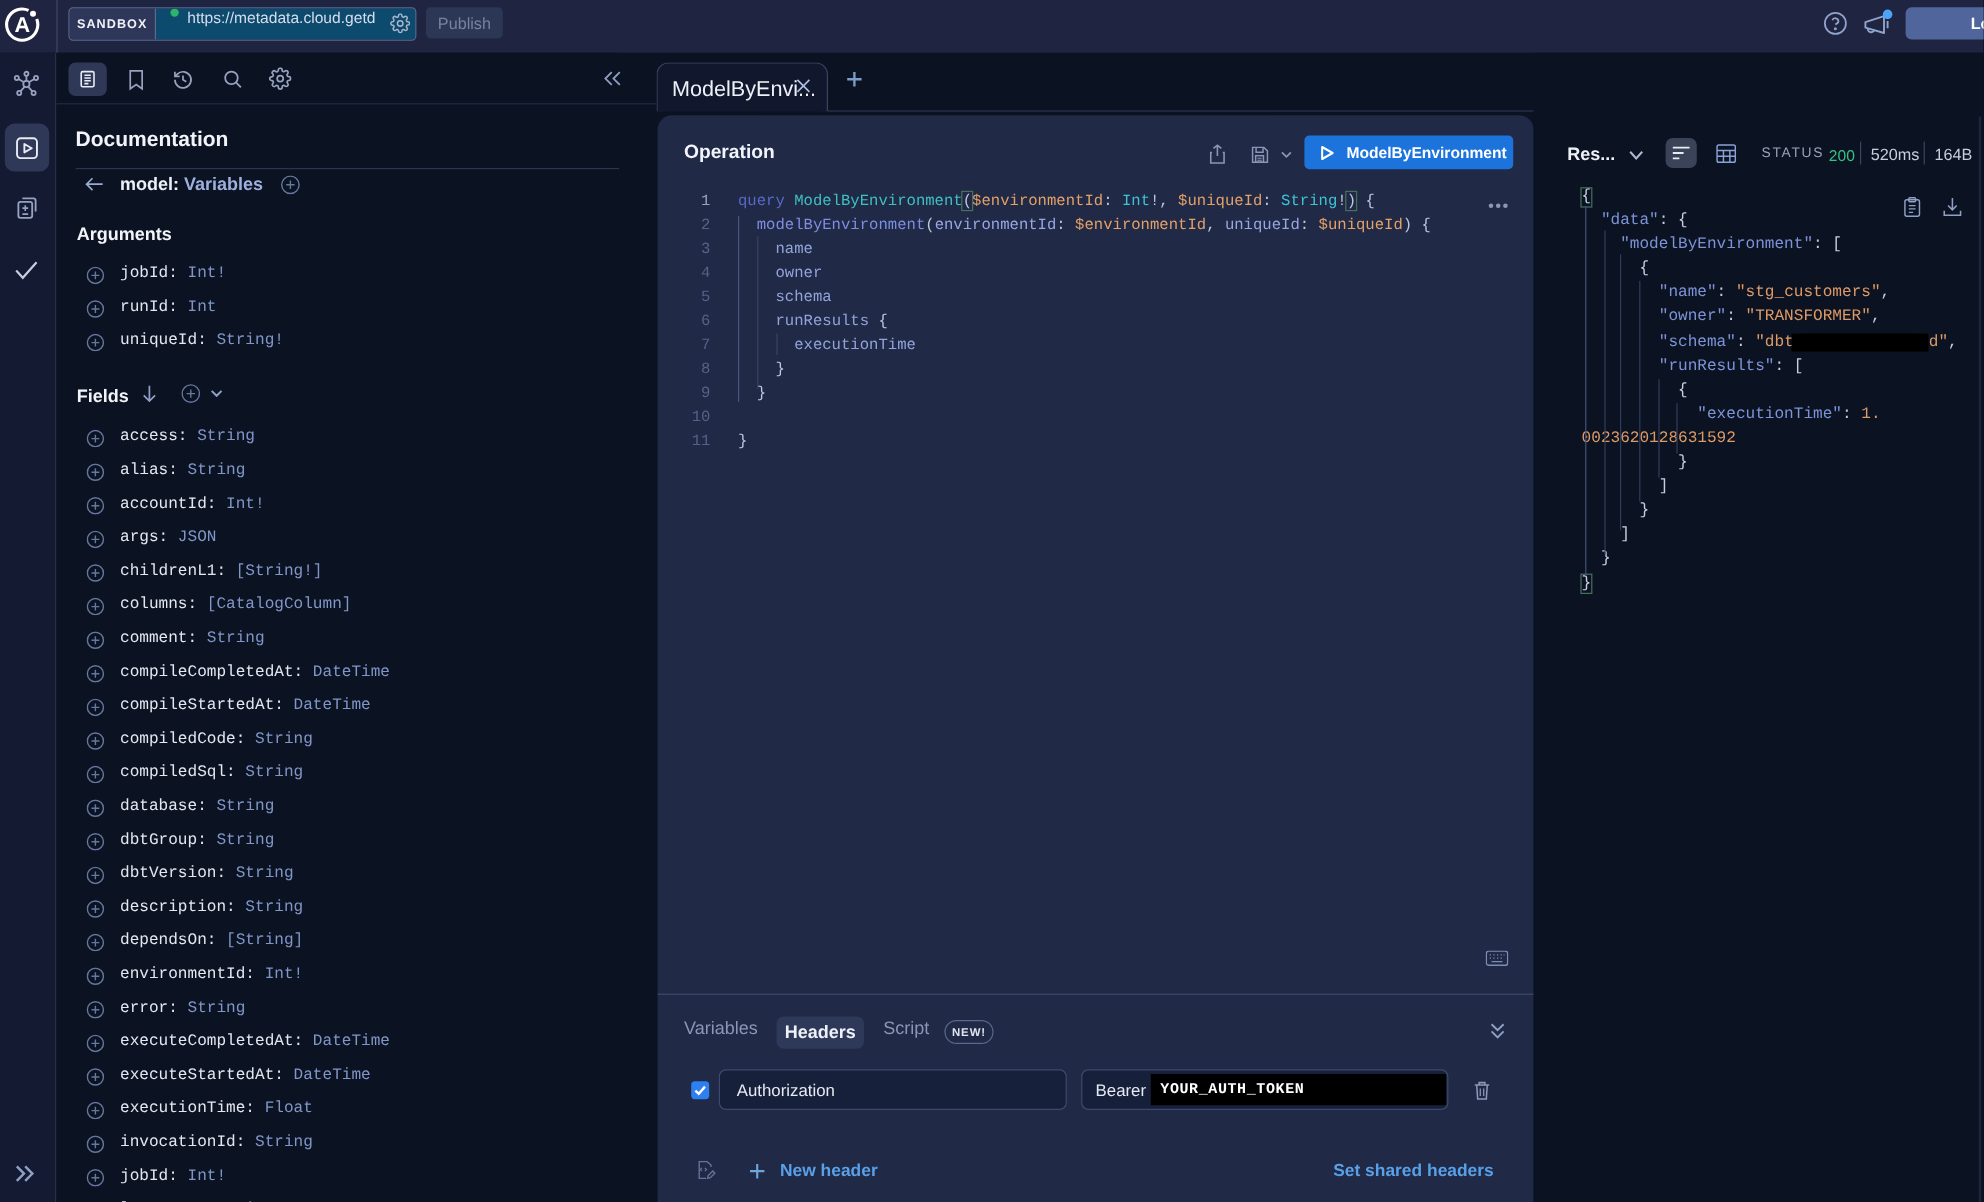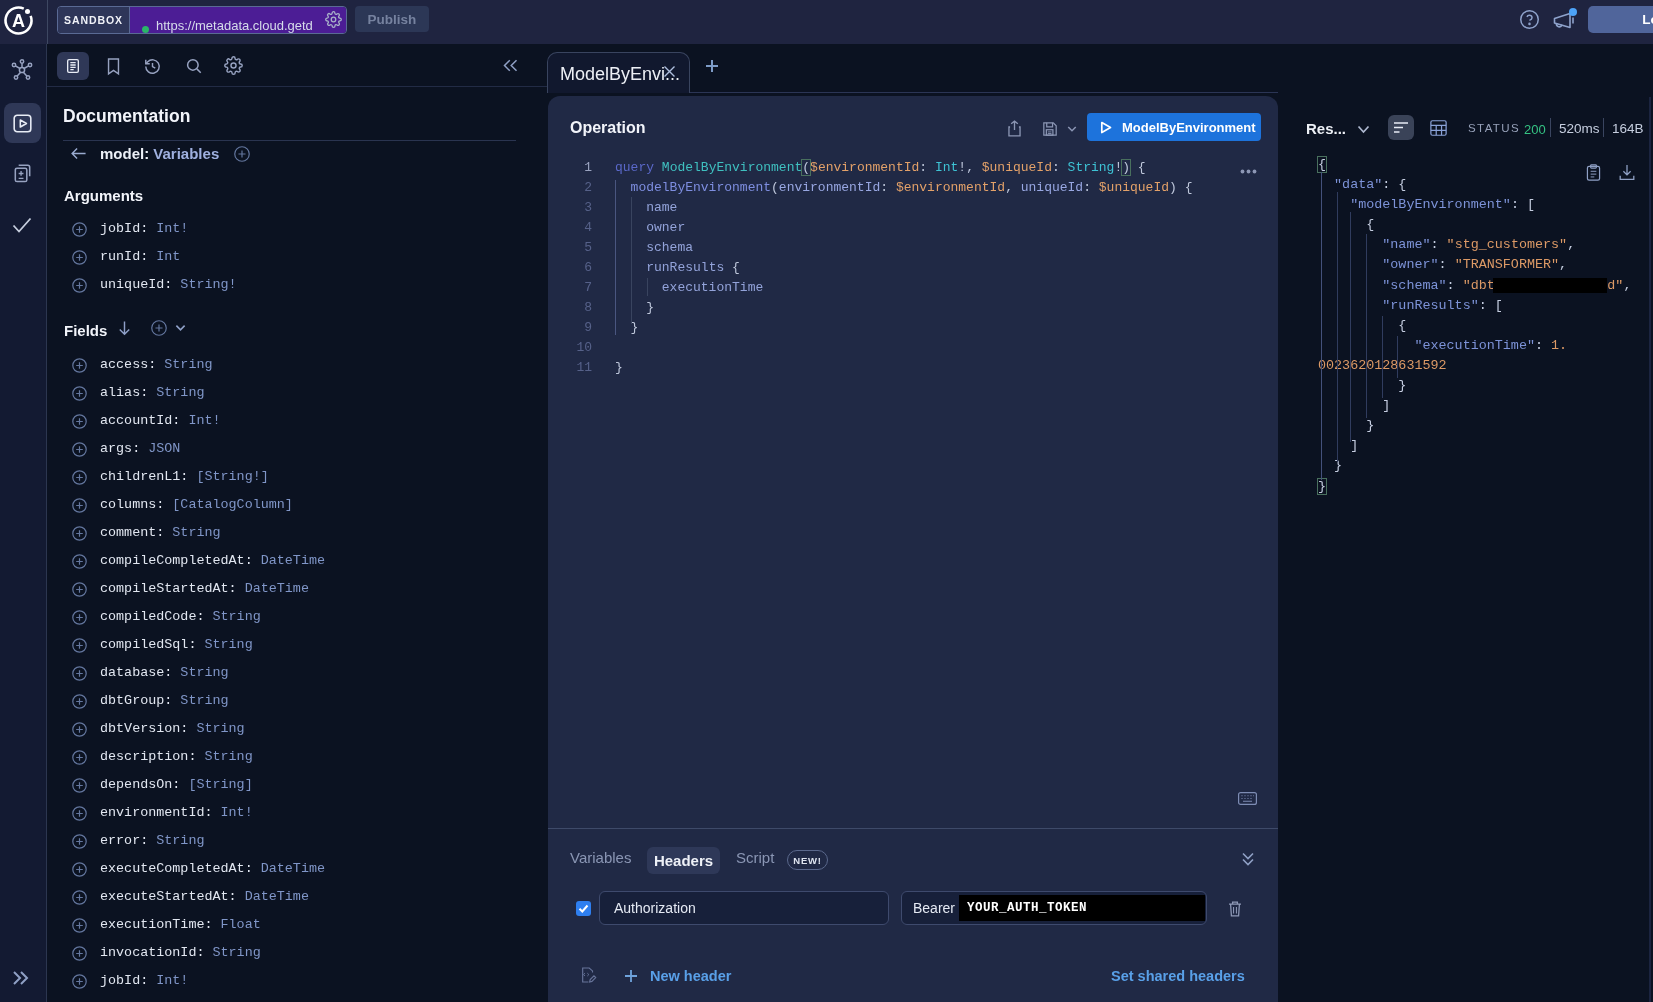--- a/index.html
+++ b/index.html
@@ -4,23 +4,23 @@
   html,body{margin:0;padding:0;}
   body{width:1653px;height:1002px;background:#0B1221;font-family:"Liberation Sans",sans-serif;overflow:hidden;position:relative;}
   .abs{position:absolute;}
   .mono{font-family:"Liberation Mono",monospace;}
   svg{display:block;}
   
   #topbar{left:0;top:0;width:1653px;height:44px;background:#1F2440;}
   #tbdiv{left:47px;top:0;width:1px;height:44px;background:#3E4862;}
   #urlbox{left:57px;top:6px;width:288px;height:26px;border:1px solid #5A6A94;border-radius:4px;display:flex;overflow:hidden;}
   #sandbox{width:71px;background:#2E3659;color:#F0F2F8;font-size:10.5px;font-weight:bold;letter-spacing:0.9px;display:flex;align-items:center;justify-content:center;border-right:1px solid #5A6A94;}
-  #urlfield{flex:1;background:#4c1d95;display:flex;align-items:flex-end;color:#D6DCEA;font-size:13px;white-space:nowrap;overflow:hidden;}
+  #urlfield{flex:1;background:#0c4a6e;display:flex;align-items:flex-start;color:#D6DCEA;font-size:13px;white-space:nowrap;overflow:hidden;}
   #gdot{width:7px;height:7px;border-radius:50%;background:#2AB568;margin:0 7px 0 12px;flex:none;}
-  #publish{left:355px;top:6px;width:74px;height:26px;background:#2C3756;border-radius:4px;color:#76829F;font-size:13.5px;font-weight:bold;display:flex;align-items:center;justify-content:center;text-align:center;}
+  #publish{left:355px;top:6px;width:64px;height:26px;background:#2C3756;border-radius:4px;color:#76829F;font-size:13.5px;font-weight:normal;display:flex;align-items:center;justify-content:center;text-align:center;}
   #login{left:1588px;top:6px;width:59px;height:27px;background:#50659B;border-radius:5px;color:#FFFFFF;font-size:13.5px;font-weight:bold;display:flex;align-items:center;justify-content:center;padding-left:45px;}
   
   #sidebar{left:0;top:44px;width:47px;height:958px;background:#131A32;border-right:1px solid #2C3650;box-sizing:border-box;}
   #explbtn{left:4px;top:103px;width:37px;height:40px;background:#2F3857;border-radius:8px;}
   
   #docs{left:47px;top:44px;width:468px;height:958px;background:#0B1221;}
   #docbtn{left:10px;top:8px;width:32px;height:28px;background:#2F3857;border-radius:6px;}
   #tooldiv{left:0px;top:42px;width:500px;height:1px;background:#222B45;}
   .dtitle{color:#F2F4FA;font-weight:bold;}
   

